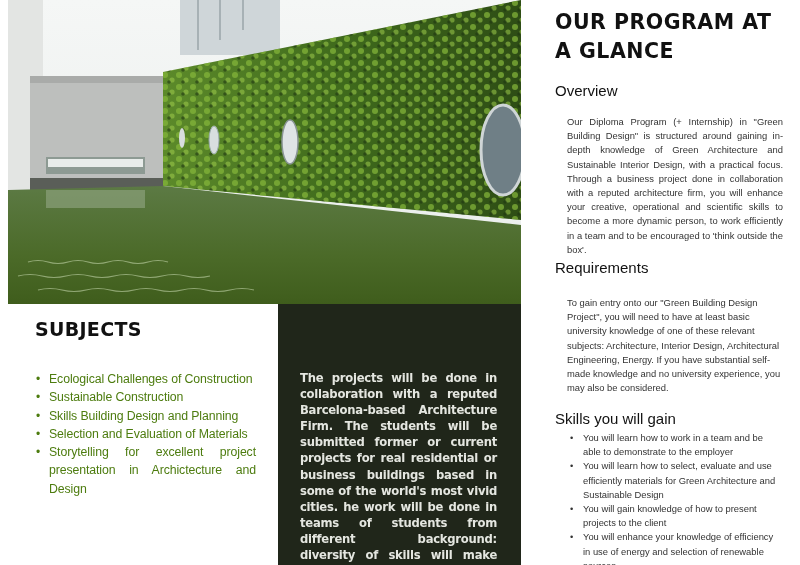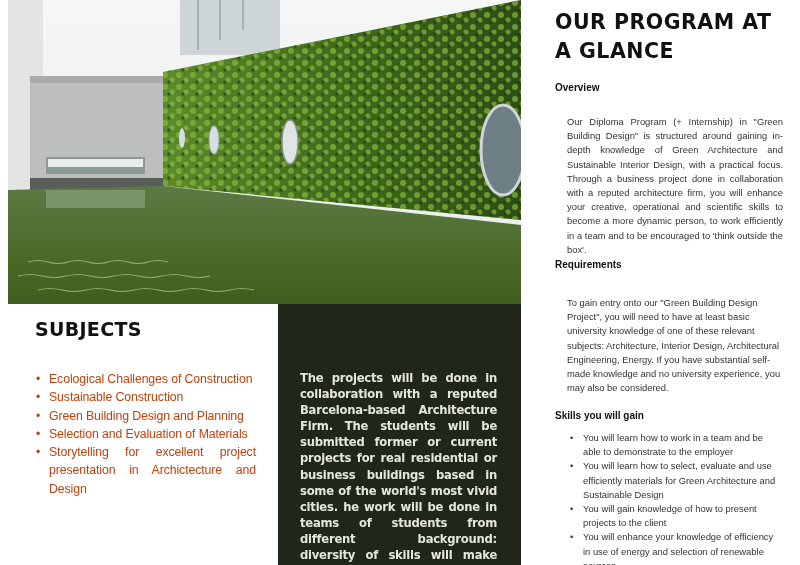--- a/index.html
+++ b/index.html
@@ -30,35 +30,35 @@
   .subjects h2 {
     margin: 0; position: absolute; left: 35px; top: 14px;
     font-family: "DejaVu Sans", sans-serif; font-weight: bold; font-size: 19px;
     letter-spacing: 0.3px; color: #111;
   }
   .subjects ul {
     margin: 0; padding: 0; list-style: none; position: absolute; left: 36px; top: 66px; width: 220px;
   }
   .subjects li {
     position: relative; padding-left: 13px; font-size: 12.3px; line-height: 18.3px;
-    color: #c2410c; text-align: justify; letter-spacing: -0.1px;
+    color: #4d7c0f; text-align: justify; letter-spacing: -0.1px;
   }
   .subjects li::before {
     content: "•"; position: absolute; left: 0; top: 0; font-size: 12px;
   }
 
   
   .right { position: absolute; left: 555px; top: 0; width: 218px; }
   .right h1 {
     margin: 0; position: absolute; left: 0; top: 8px; width: 240px;
     font-family: "DejaVu Sans", sans-serif; font-weight: bold; font-size: 20.5px;
     line-height: 29px; letter-spacing: 0.5px; color: #111;
   }
   .right h3 {
-    margin: 0; position: absolute; left: 0; font-size: 10px; font-weight: bold; color: #111;
+    margin: 0; position: absolute; left: 0; font-size: 15px; font-weight: normal; color: #111;
   }
   .right p, .right ul {
     margin: 12px; position: absolute; left: 0; width: 216px; font-size: 9.4px; line-height: 14.2px; color: #333;
   }
   .right p.justify { text-align: justify; }
   .right ul { list-style: none; padding: 0; }
   .right li { position: relative; padding-left: 16px; }
   .right li::before { content: "•"; position: absolute; left: 3px; top: 0; }
 
   #ov-h { top: 82px; }
@@ -125,21 +125,21 @@
       <path d="M30 290 q12 -3 24 0 t24 0 t24 0 t24 0 t24 0 t24 0 t24 0 t24 0 t24 0"></path>
     </g>
   </svg>
 </div>
 
 <section class="subjects">
   <h2>SUBJECTS</h2>
   <ul>
     <li>Ecological Challenges of Construction</li>
     <li>Sustainable Construction</li>
-    <li>Green Building Design and Planning</li>
+    <li>Skills Building Design and Planning</li>
     <li>Selection and Evaluation of Materials</li>
     <li>Storytelling for excellent project presentation in Archictecture and Design</li>
   </ul>
 </section>
 
 <section class="dark-panel">
   <p>The projects will be done in collaboration with a reputed Barcelona-based Architecture Firm. The students will be submitted former or current projects for real residential or business buildings based in some of the world's most vivid cities. he work will be done in teams of students from different background: diversity of skills will make your group work great!</p>
 </section>
 
 <section class="right">

